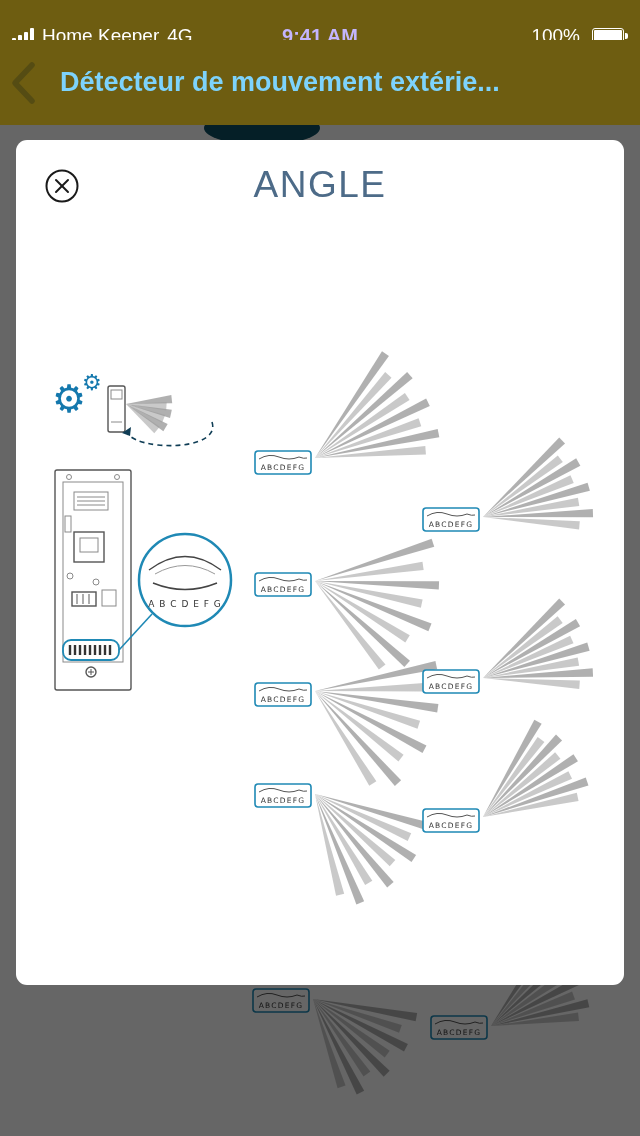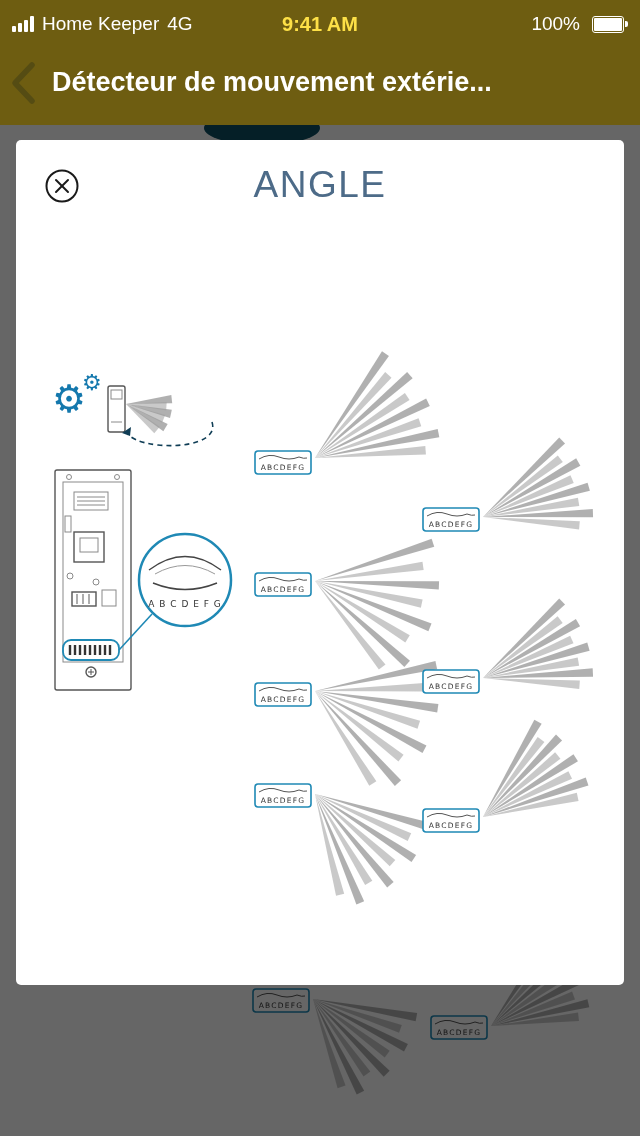--- a/index.html
+++ b/index.html
@@ -1,47 +1,47 @@
 <!DOCTYPE html>
 <html><head>
 <meta charset="utf-8">
 <style>
   html,body{margin:0;padding:0;background:#000;}
   .screen{position:relative;width:640px;height:1136px;overflow:hidden;
           font-family:"Liberation Sans",sans-serif;background:#3a3a3a;}
 
   
   .status-bar{position:absolute;top:0;left:0;right:0;height:40px;background:#6e5d11;
-              color:#fff;display:flex;align-items:center;padding:4px 12px;z-index:10;font-size:19px;}
+              color:#fff;display:flex;align-items:center;padding:16px 12px;z-index:10;font-size:19px;}
   .sb-left{display:flex;align-items:center;gap:8px;z-index:1;}
-  .sb-time{position:absolute;left:0;right:0;text-align:center;font-weight:bold;font-size:20px;color:#fde047;}
+  .sb-time{position:absolute;left:0;right:0;text-align:center;font-weight:bold;font-size:20px;color:#c4b5fd;}
   .sb-right{margin-left:auto;display:flex;align-items:center;gap:12px;z-index:1;}
   .signal{display:flex;align-items:flex-end;gap:2px;height:16px;}
   .signal span{width:4px;background:#fff;border-radius:1px;display:block;}
   .signal .b1{height:6px}.signal .b2{height:9px}.signal .b3{height:12px}.signal .b4{height:16px}
   .battery{display:flex;align-items:center;}
   .battery-body{display:inline-block;width:28px;height:13px;border:1.5px solid #fff;border-radius:3px;padding:1px;}
   .battery-fill{display:block;width:100%;height:100%;background:#fff;border-radius:1px;}
   .battery-nub{display:inline-block;width:3px;height:6px;background:#fff;border-radius:0 2px 2px 0;margin-left:1px;}
 
   
   .nav-bar{position:absolute;top:40px;left:0;right:0;height:85px;background:#6e5d11;
            display:flex;align-items:center;z-index:10;}
   .back-btn{background:none;border:none;padding:0;margin-left:10px;cursor:pointer;display:flex;}
-  .nav-title{color:#ffffff;font-size:27px;font-weight:bold;margin-left:16px;
+  .nav-title{color:#7dd3fc;font-size:27px;font-weight:bold;margin-left:24px;
              white-space:nowrap;overflow:hidden;max-width:560px;}
 
   
   .under-svg{position:absolute;top:0;left:0;z-index:0;}
   .dim-overlay{position:absolute;left:0;top:125px;width:640px;height:1011px;
                background:rgba(0,0,0,0.60);z-index:2;}
 
   
   .modal{position:absolute;left:16px;top:140px;width:608px;height:845px;background:#fff;
-         z-index:3;border-radius:5px;}
+         z-index:3;border-radius:11px;}
   .modal-title{position:absolute;top:24px;left:0;width:100%;text-align:center;
                font-size:37px;color:#4d6b88;letter-spacing:1.5px;}
   .close-btn{position:absolute;top:28px;left:28px;width:36px;height:36px;background:none;
              border:none;padding:0;cursor:pointer;z-index:1;}
   .modal-svg{position:absolute;top:0;left:0;}
 
   
   .sensor-box{fill:#fff;stroke:#1f89b5;stroke-width:1.6;}
   .sensor-wave{fill:none;stroke:#555;stroke-width:1;}
   .sensor-letters{font-size:7.5px;letter-spacing:1.2px;fill:#333;text-anchor:middle;

